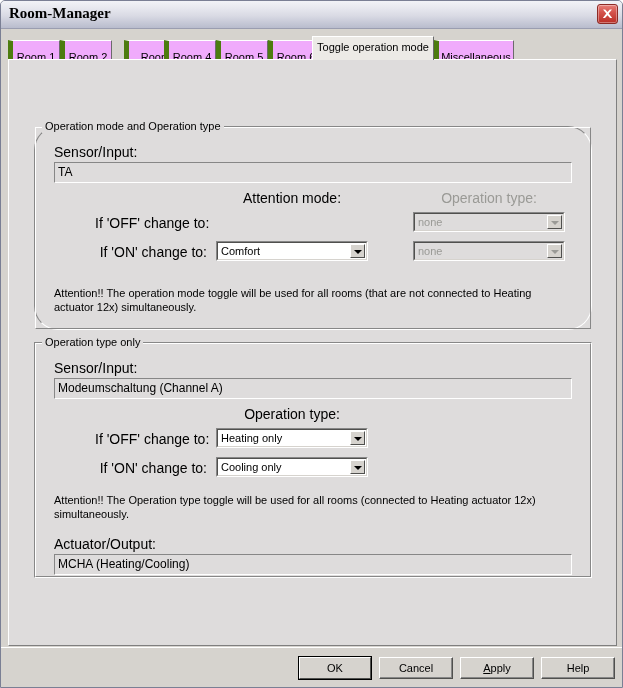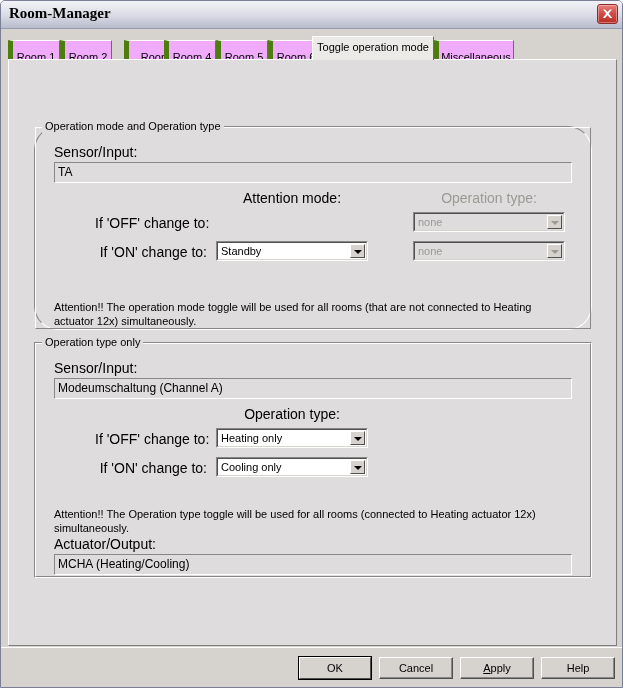--- a/index.html
+++ b/index.html
@@ -145,21 +145,20 @@
     white-space: nowrap;
   }
   .lbl.disabled { color: #9a9a96; }
   .lbl.right { text-align: right; }
   .lbl.center { text-align: center; }
   .para {
     position: absolute;
     font-size: 11px;
     line-height: 14px;
     color: #000000;
-    margin-top: 14px;
   }
 
   
   .textfield {
     position: absolute;
     box-sizing: border-box;
     background: #dedcdc;
     border-top: 1px solid #878787;
     border-left: 1px solid #878787;
     border-right: 1px solid #ffffff;
@@ -324,21 +323,21 @@
 
       <div class="lbl center" style="left:181px; top:64px; width:152px;">Attention mode:</div>
       <div class="lbl center disabled" style="left:378px; top:64px; width:152px;">Operation type:</div>
 
       <div class="lbl right" style="left:60px; top:89px; width:112px;">If 'OFF' change to:</div>
       <div class="lbl right" style="left:60px; top:118px; width:112px;">If 'ON' change to:</div>
 
 
       <div class="combo" style="left:181px; top:114px; width:152px;">
         <div class="combo-face"></div>
-        <div class="combo-text">Standby</div>
+        <div class="combo-text">Comfort</div>
         <div class="combo-btn">
             <span class="arrow"></span>
           </div>
       </div>
 
       <div class="combo disabled" style="left:378px; top:85px; width:152px;">
         <div class="combo-face"></div>
         <div class="combo-text">none</div>
         <div class="combo-btn">
             <span class="arrow"></span>

